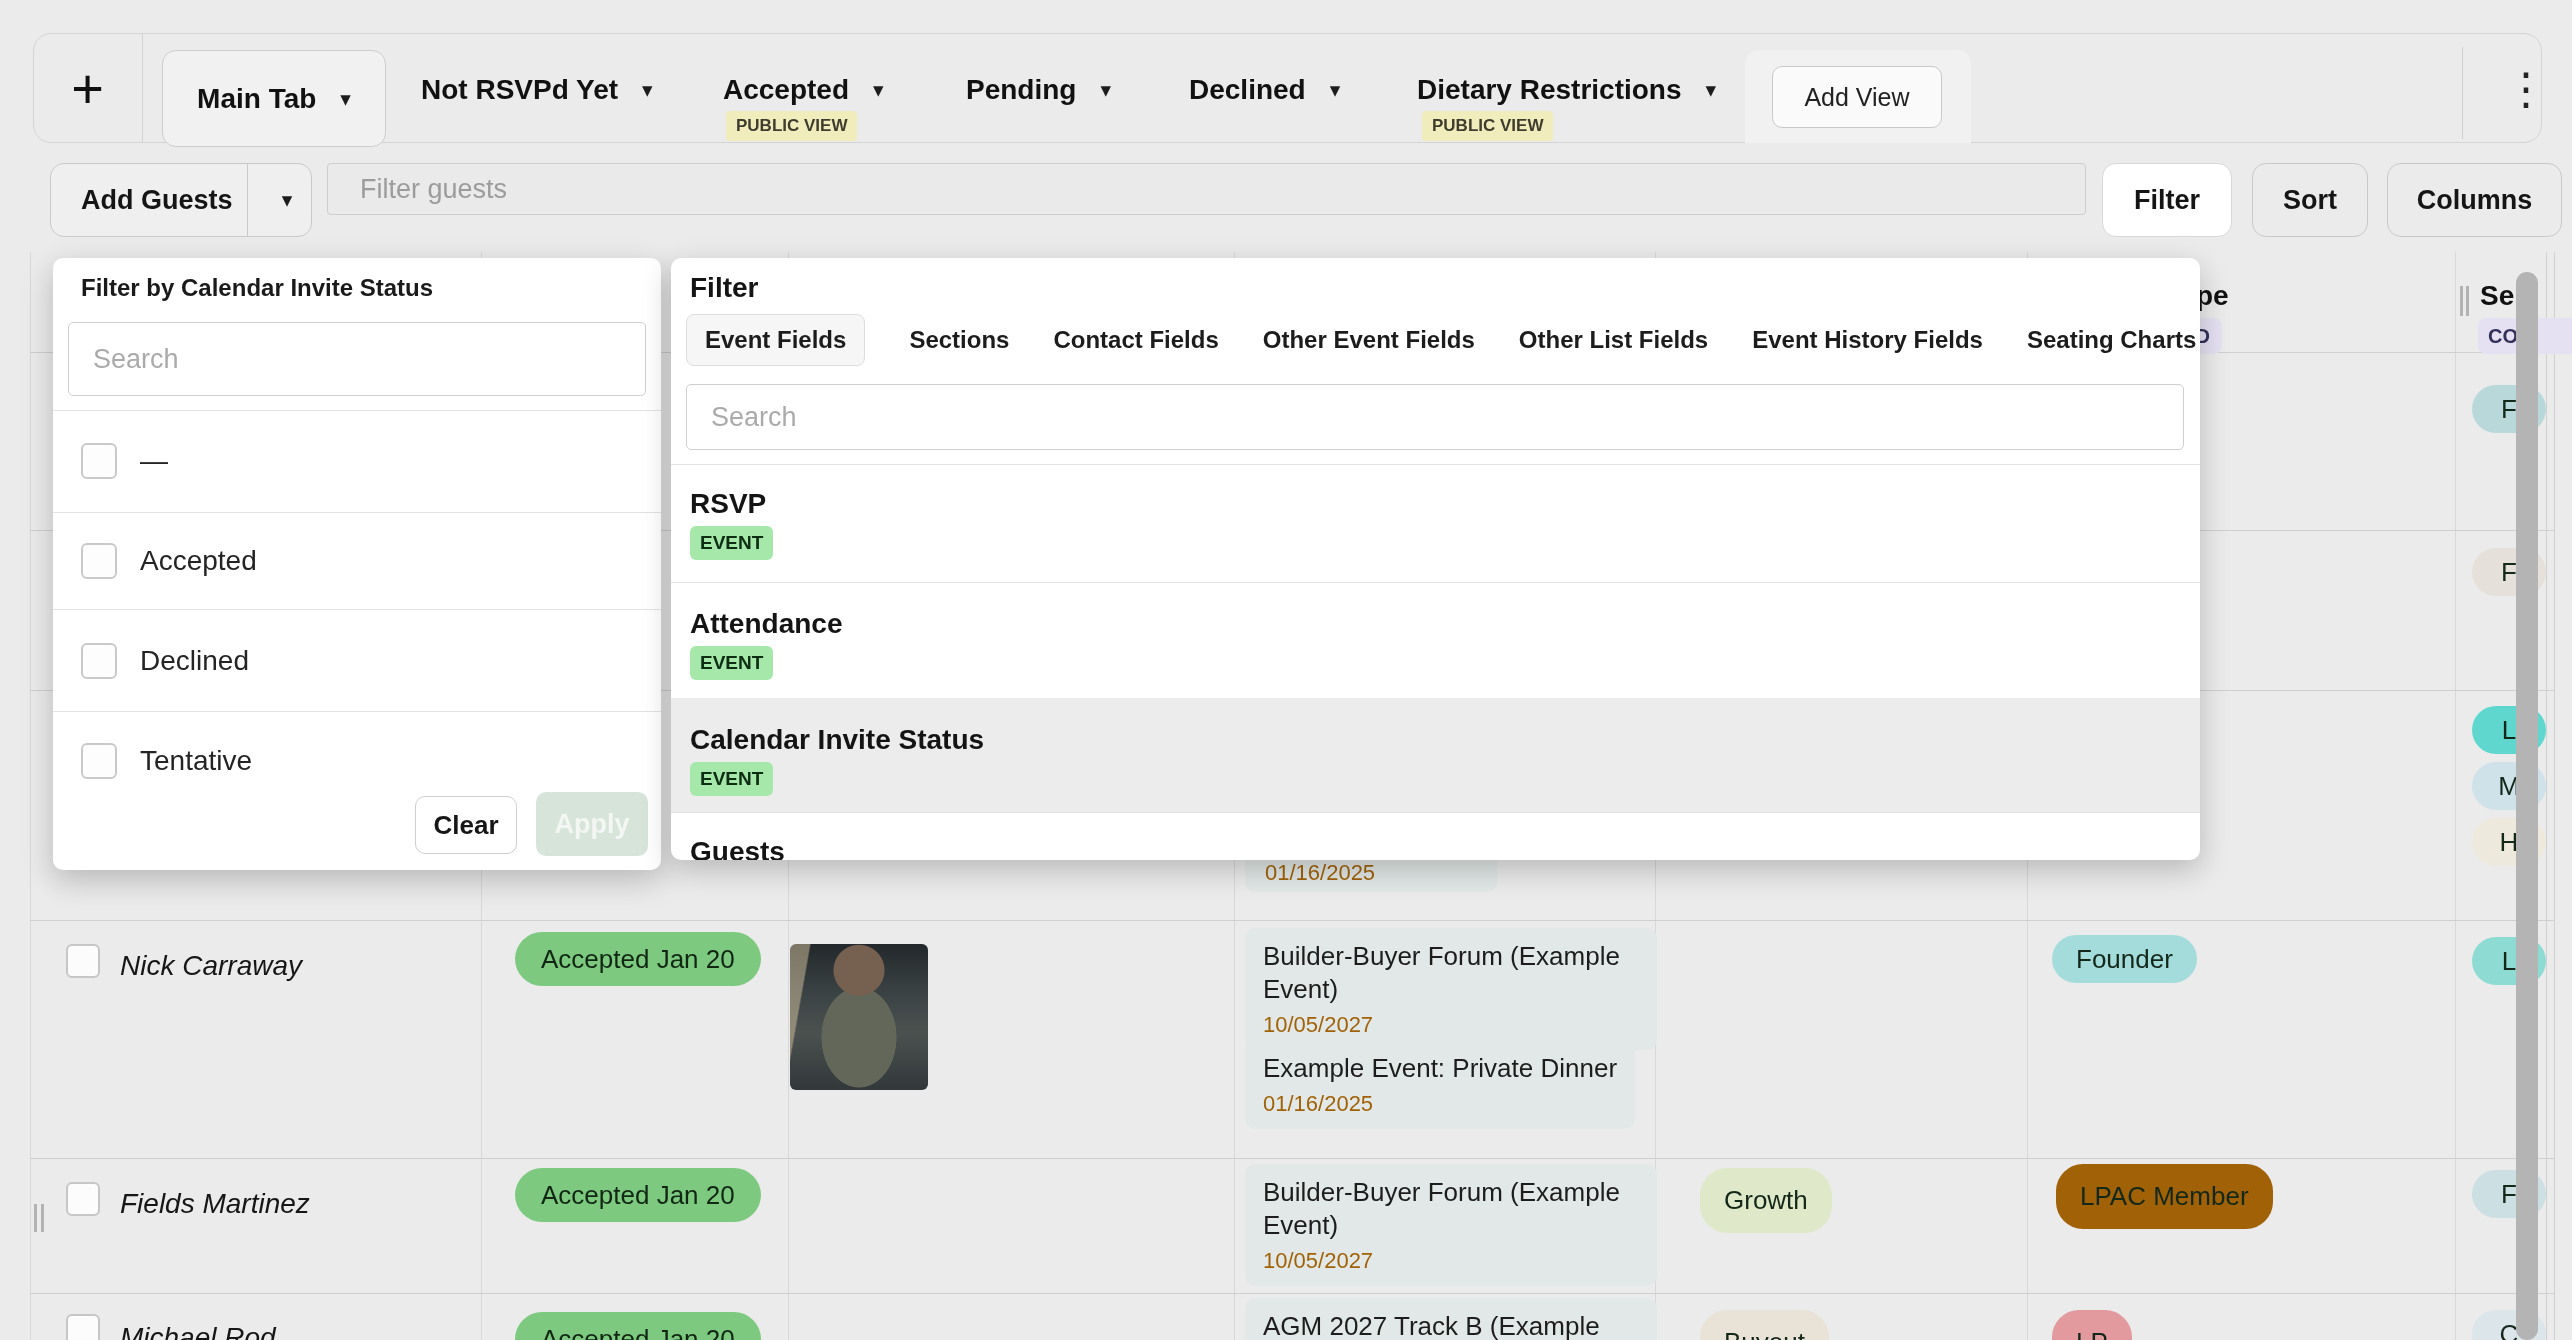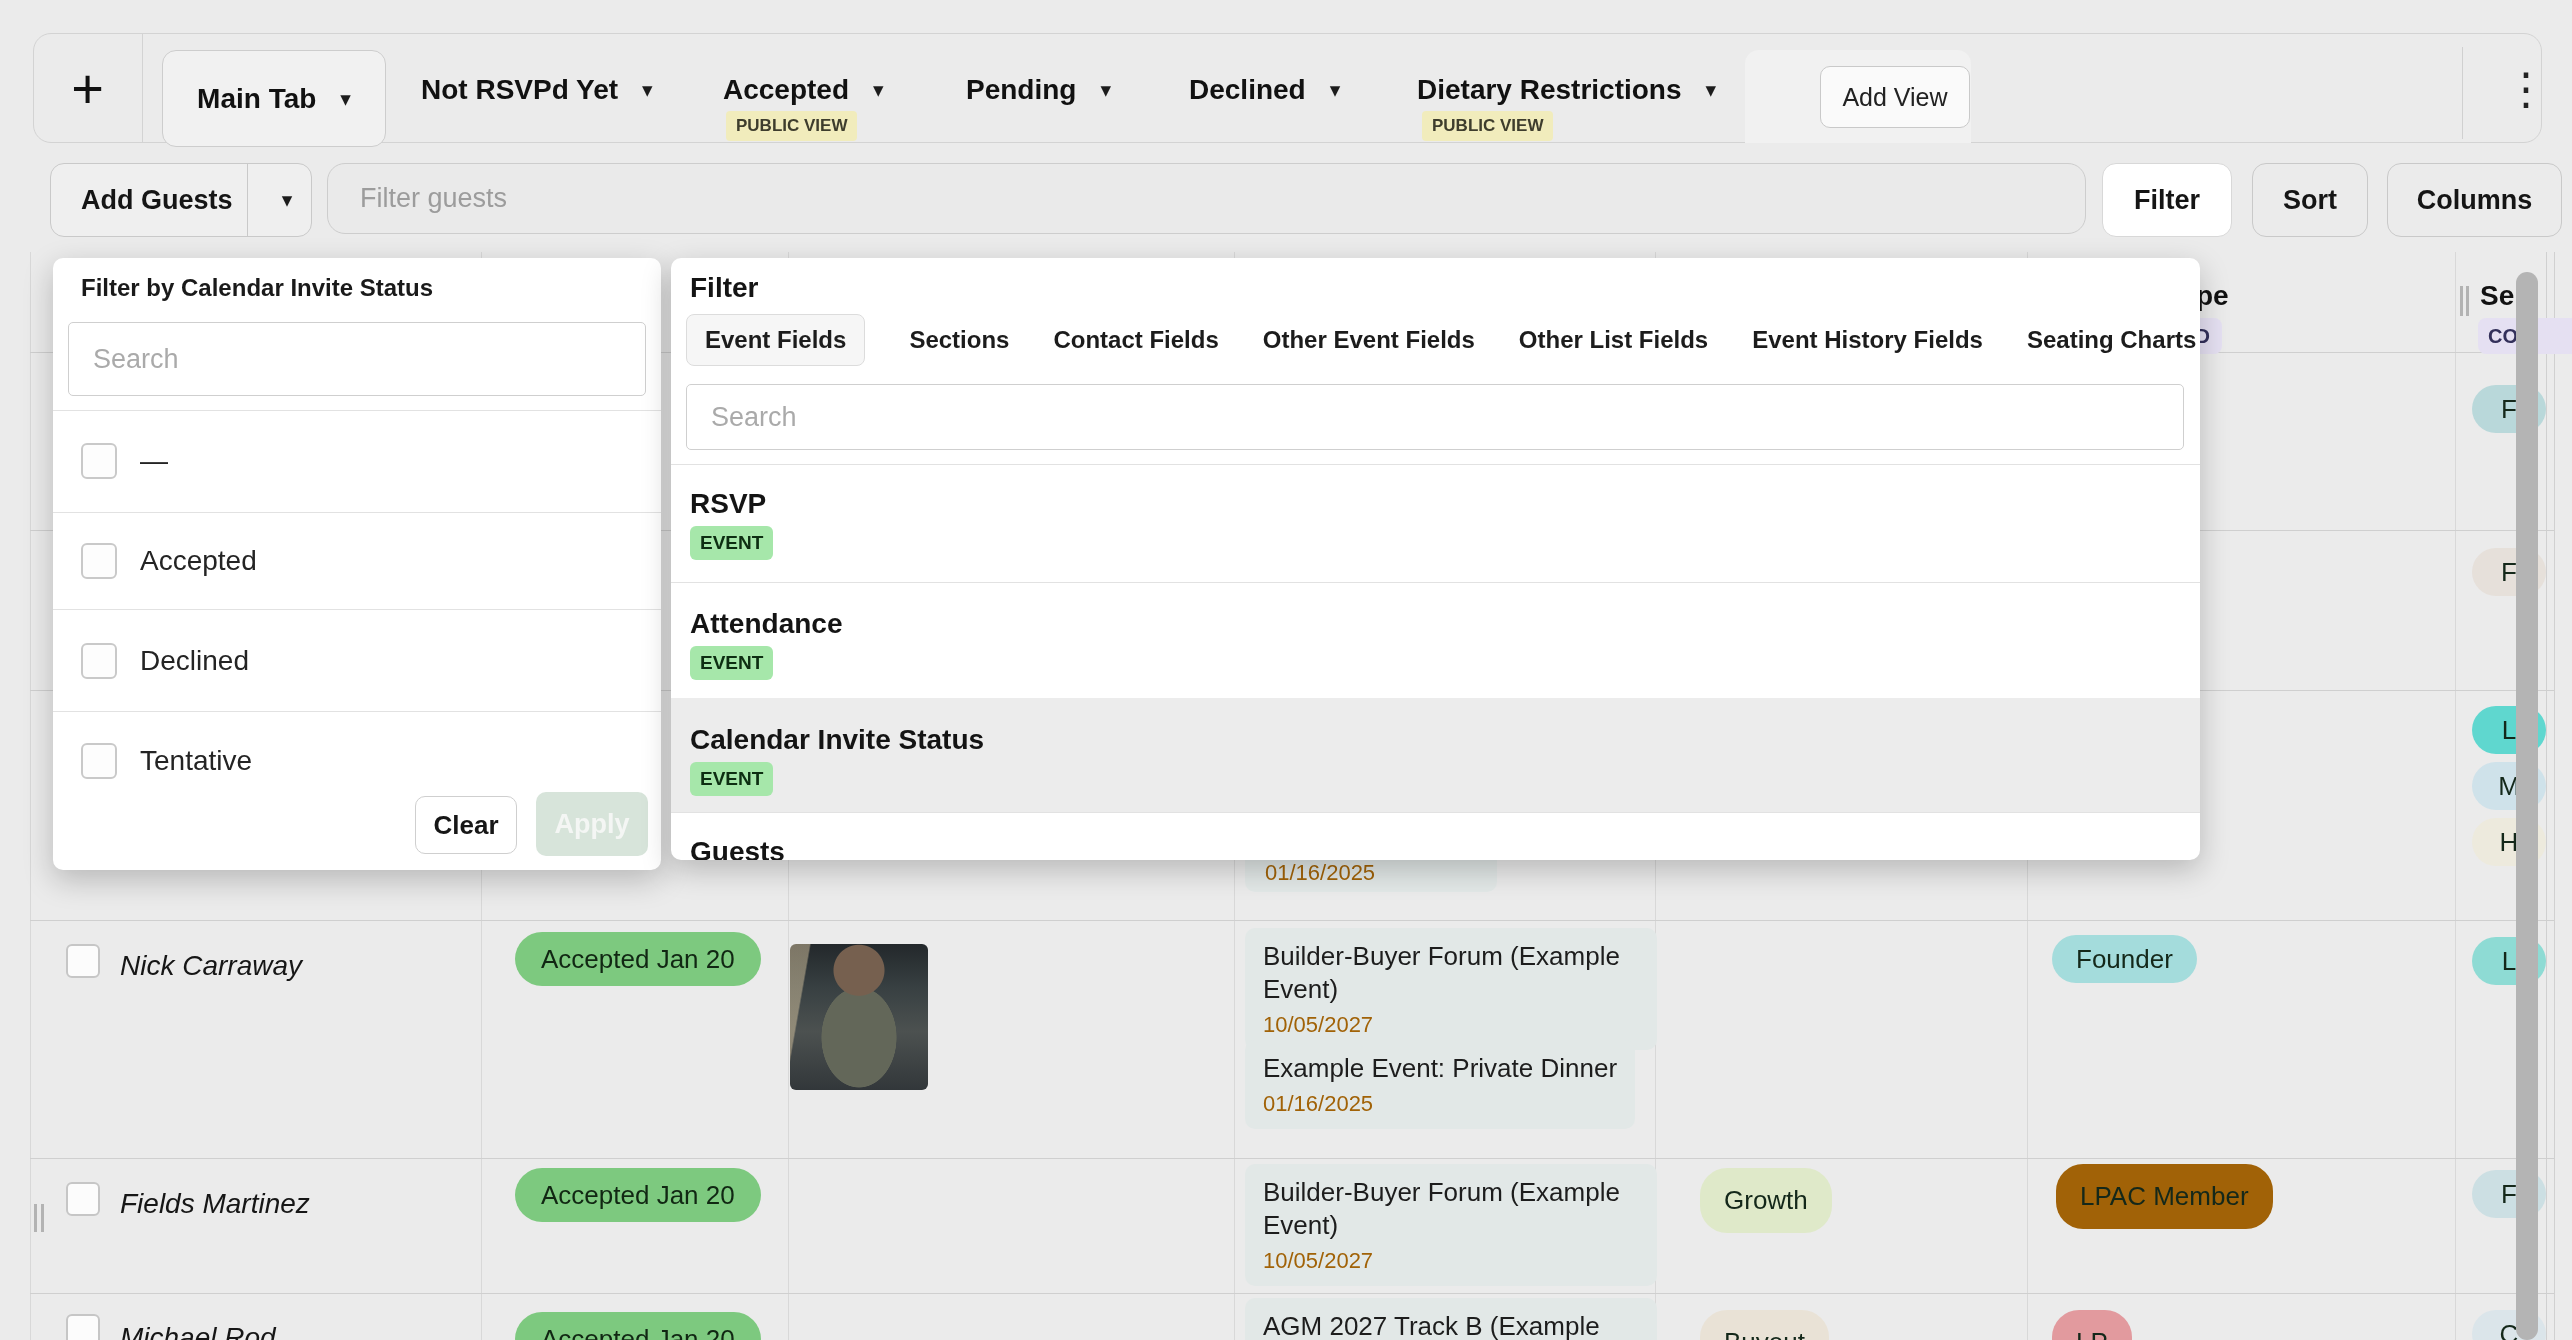--- a/index.html
+++ b/index.html
@@ -11,33 +11,33 @@
   .tabbar { left:33px; top:33px; width:2509px; height:110px; border:1px solid #d3d3d3; border-radius:18px; }
   .plus-btn { left:33px; top:33px; width:110px; height:110px; border-right:1px solid #d3d3d3;
               display:flex; align-items:center; justify-content:center; font-size:56px; font-weight:400; color:#111; cursor:pointer; }
   .tab-active { left:162px; top:50px; width:224px; height:97px; background:#f1f1f1; border:1px solid #cdcdcd;
                 border-radius:14px; display:flex; align-items:center; justify-content:center; gap:24px; z-index:2; }
   .tab-label { font-size:28px; font-weight:700; color:#111; white-space:nowrap; }
   .caret { font-size:21px; color:#1c1c1c; }
   .tab-item { display:flex; align-items:center; gap:24px; cursor:pointer; }
   .badge-pv { background:#f1ecbc; color:#3e3d2d; font-size:17px; font-weight:700; padding:5px 10px; border-radius:4px; white-space:nowrap; }
   .addview-panel { left:1745px; top:50px; width:226px; height:93px; background:#f1f1f1; border-radius:14px 14px 0 0; }
-  .addview-btn { left:1820px; top:66px; width:150px; height:62px; background:#fafafa; border:1px solid #c9c9c9; border-radius:10px;
+  .addview-btn { left:1772px; top:66px; width:170px; height:62px; background:#fafafa; border:1px solid #c9c9c9; border-radius:10px;
                  display:flex; align-items:center; justify-content:center; font-size:25px; color:#222; cursor:pointer; }
   .kebab { left:2496px; top:58px; width:60px; height:60px; display:flex; align-items:center; justify-content:center;
            font-size:44px; color:#222; cursor:pointer; }
   .bar-divider { left:2462px; top:47px; width:1px; height:92px; background:#d0d0d0; }
 
   
   .btn { border:1px solid #c9c9c9; border-radius:14px; display:flex; align-items:center; justify-content:center;
          font-size:27px; font-weight:700; color:#151515; background:#ebebeb; cursor:pointer; }
   .addguests { left:50px; top:163px; width:262px; height:74px; justify-content:flex-start; padding-left:30px; background:#efefef; }
   .ag-divider { left:247px; top:163px; width:1px; height:74px; background:#c9c9c9; }
   .ag-caret { left:262px; top:163px; width:50px; height:74px; display:flex; align-items:center; justify-content:center; cursor:pointer; }
-  .filter-input { left:327px; top:163px; width:1759px; height:71px; background:#eaeaea; border:1px solid #cdcdcd; border-radius:18px;
+  .filter-input { left:327px; top:163px; width:1759px; height:52px; background:#eaeaea; border:1px solid #cdcdcd; border-radius:4px;
                   font-size:27px; color:#333; padding:0 32px; outline:none; font-family:"Liberation Sans",sans-serif; }
   .filter-input::placeholder { color:#9c9c9c; }
   .btn-filter { left:2102px; top:163px; width:130px; height:74px; background:#ffffff; border-color:#d8d8d8; }
   .btn-sort { left:2252px; top:163px; width:116px; height:74px; }
   .btn-columns { left:2387px; top:163px; width:175px; height:74px; }
 
   
   .vline { width:1px; top:252px; height:1088px; background:#d8d8d8; }
   .hline { left:30px; width:2524px; height:1px; background:#cfcfcf; }
   .hdr-frag { font-size:28px; font-weight:700; color:#111; }

